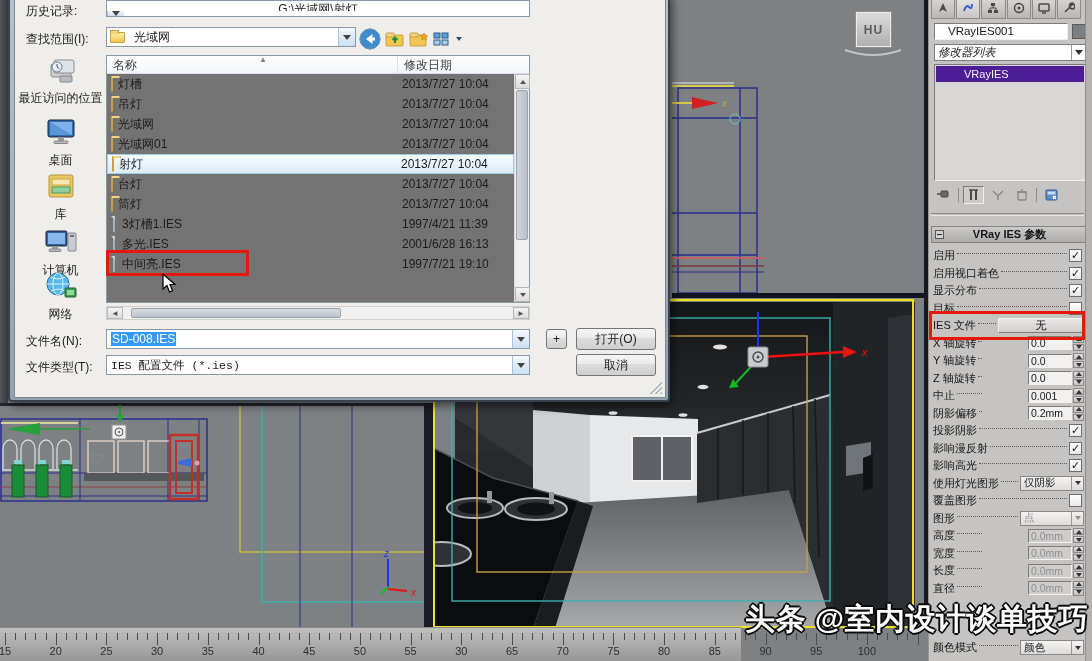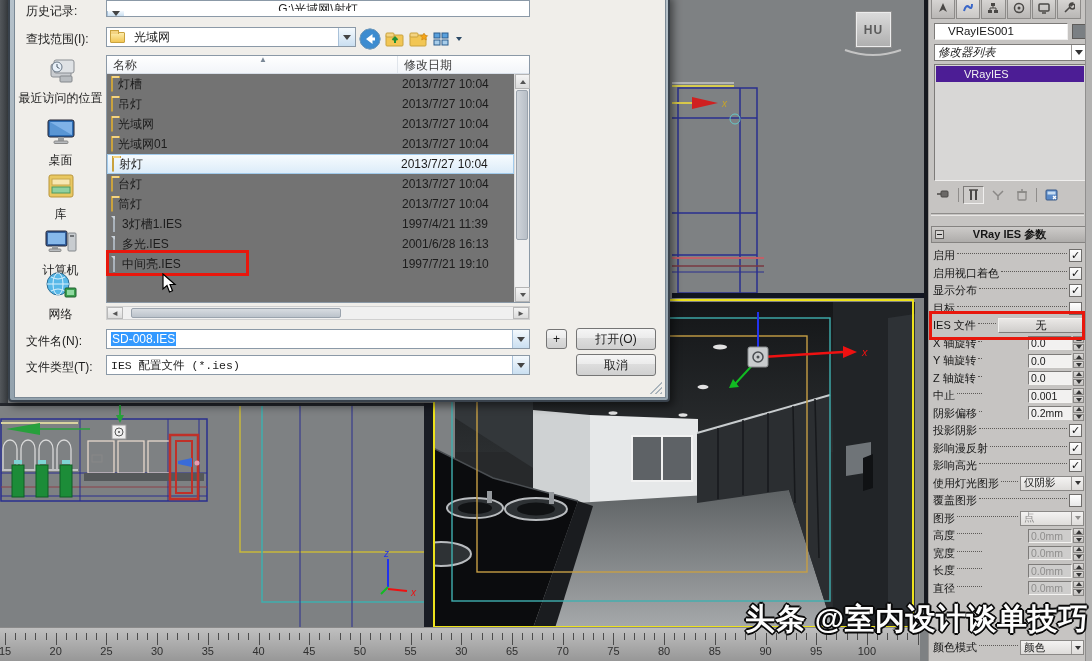--- a/index.html
+++ b/index.html
@@ -7,21 +7,21 @@
   body { font-family:"Liberation Sans","DejaVu Sans",sans-serif; position:relative; background:#7e8183; }
 
   
   .vp-svg { position:absolute; }
   #vp-divider-right { position:absolute; left:924px; top:0; width:4px; height:627px; background:#15181e; z-index:5; }
   #persp-border { position:absolute; left:433px; top:299px; width:481px; height:329px; border:2px solid #ede21c; z-index:6; pointer-events:none; }
   #viewcube { position:absolute; left:855px; top:11px; width:37px; height:37px; background:linear-gradient(#dcdcdc,#aeaeae); border:1px solid #8f8f8f; box-shadow:inset 0 0 0 1px #ececec; display:flex; align-items:center; justify-content:center; font-size:12px; font-weight:bold; color:#5c5c5c; letter-spacing:1px; z-index:6; }
   #viewcube-swoosh { position:absolute; left:843px; top:46px; z-index:6; }
 
   
-  #ruler { position:absolute; left:0; top:627px; width:920px; height:34px; background:linear-gradient(#bfbfbf,#a3a3a3 70%,#979797); border-top:1px solid #8a8a8a; z-index:8; }
+  #ruler { position:absolute; left:0; top:627px; width:741px; height:34px; background:linear-gradient(#bfbfbf,#a3a3a3 70%,#979797); border-top:1px solid #8a8a8a; z-index:8; }
   .tick { position:absolute; top:5px; width:1px; background:#4c4c4c; }
   .tick.minor { height:7px; }
   .tick.major { height:12px; }
   .tick-num { position:absolute; top:17px; font-size:11px; color:#2f2f2f; transform:translateX(-50%); }
 
   
   #cmd-panel { position:absolute; left:928px; top:0; width:164px; height:661px; background:#c6c4c2; border-left:1px solid #9a9896; z-index:10; font-size:11px; color:#161616; }
   #panel-scrollstrip { position:absolute; right:0; top:0; width:7px; height:661px; background:#b3b2b1; border-left:1px solid #908f8e; }
   #panel-tabs { position:absolute; left:2px; top:0; width:150px; height:20px; display:flex; gap:1px; }
   .ptab { flex:1; height:19px; background:linear-gradient(#d6d4d2,#b9b7b5); border:1px solid #8d8b89; border-top:none; display:flex; align-items:center; justify-content:center; }

